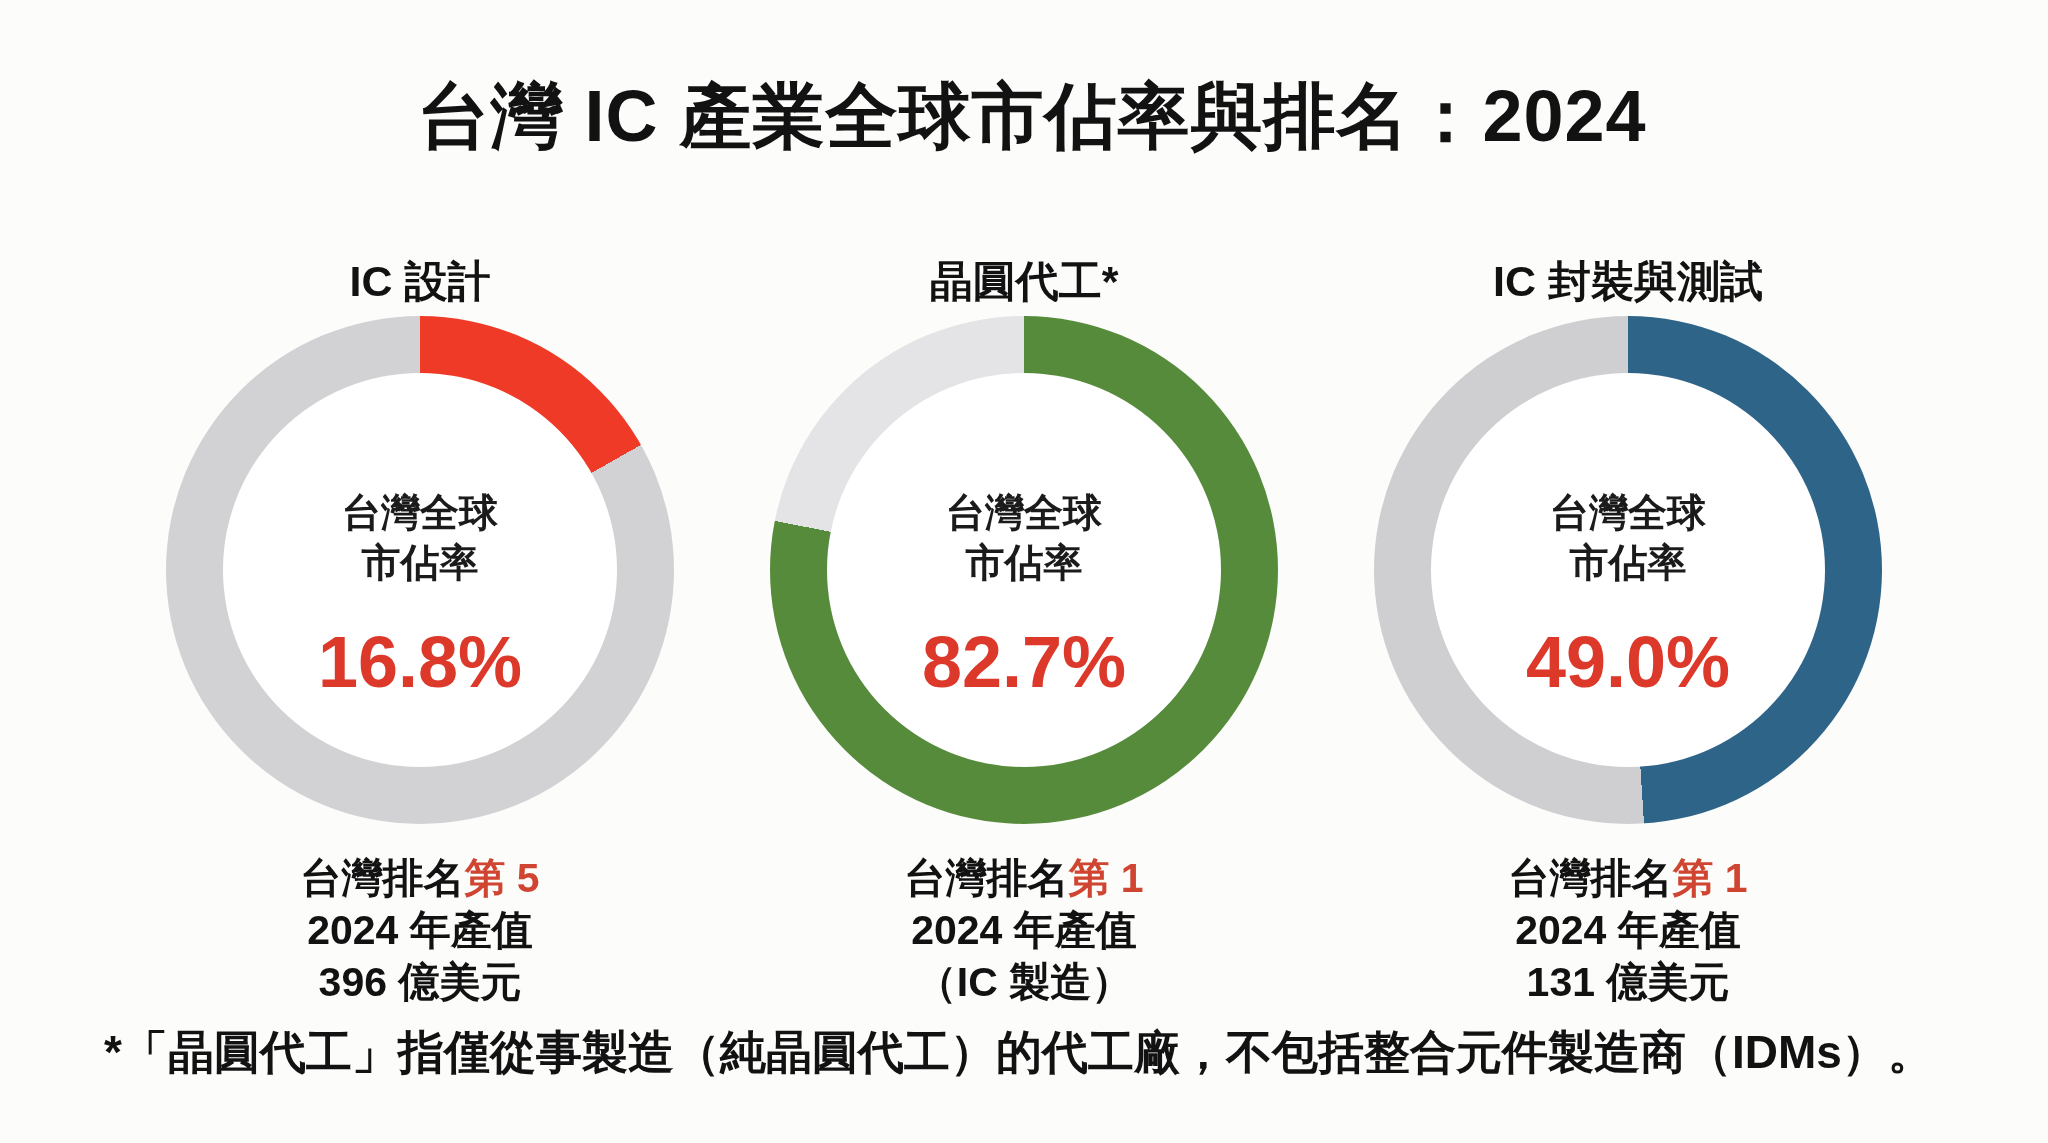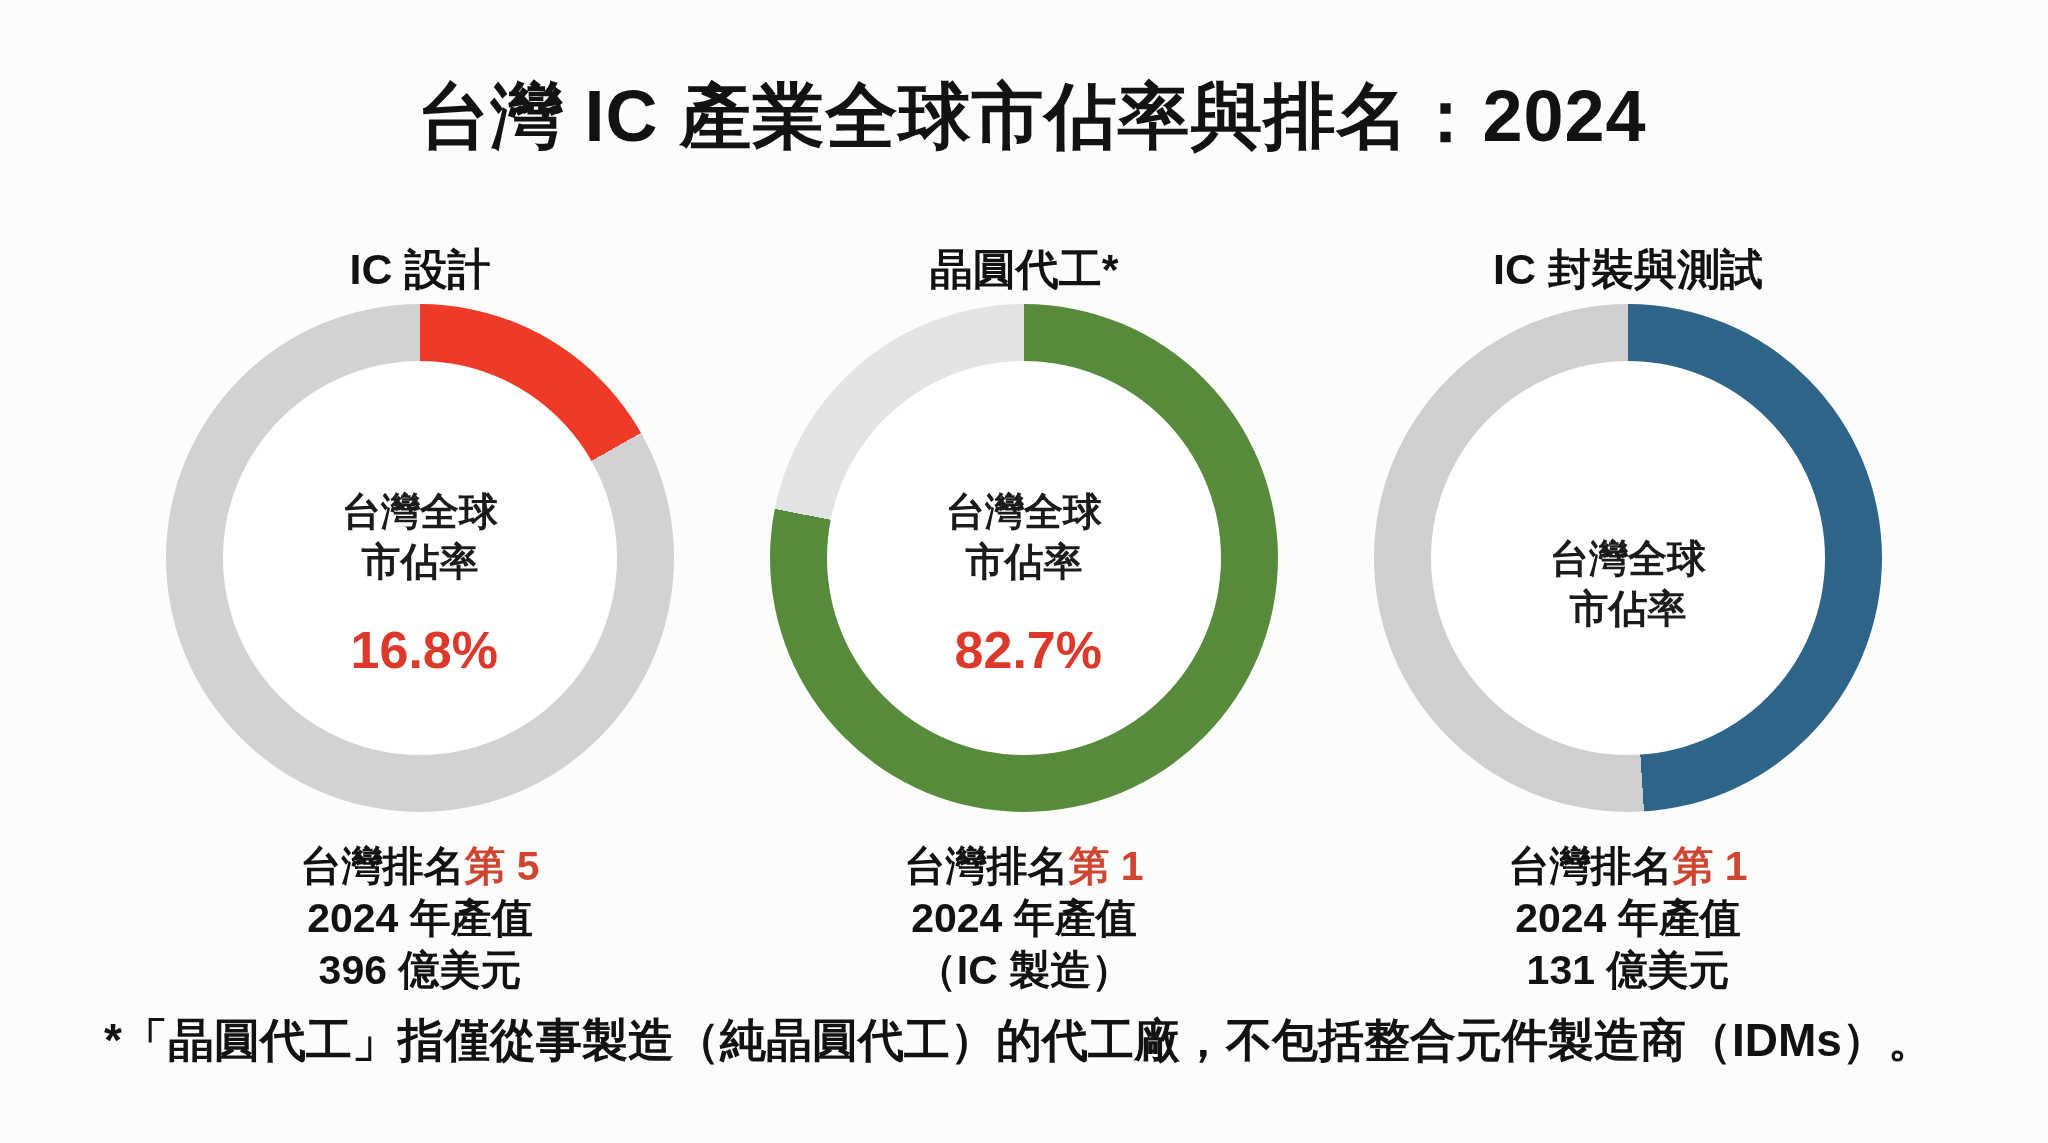--- a/index.html
+++ b/index.html
@@ -26,21 +26,21 @@
     justify-content:center;
     margin-top:38px;
   }
   .chart-col{
     width:604px;
     display:flex;
     flex-direction:column;
     align-items:center;
   }
   .chart-title{
-    margin-top:40px;
+    margin-top:52px;
     font-size:43px;
     font-weight:700;
     color:#121212;
     line-height:1.2;
     text-align:center;
   }
   .donut{
     position:relative;
     width:508px;height:508px;
     border-radius:50%;
@@ -62,21 +62,21 @@
   }
   .center-label{
     font-size:39px;
     font-weight:700;
     line-height:1.27;
     color:#1b1b1b;
   }
   .cl-line{display:block;}
   .center-pct{
     margin-top:34px;
-    font-size:52px;
+    font-size:72px;
     font-weight:700;
     color:var(--percent-red,#dc392b);
     text-align:right;
   }
   .caption{
     margin-top:28px;
     text-align:center;
     font-size:41px;
     font-weight:700;
     line-height:1.27;
@@ -142,20 +142,21 @@
 
   <section class="chart-col">
     <div class="chart-title">IC 封裝與測試</div>
     <div class="donut" style="background: conic-gradient(rgb(47, 100, 137) 0%, rgb(47, 100, 137) 49%, rgb(207, 207, 210) 49%, rgb(207, 207, 210) 100%);">
       <div class="donut-hole">
         <div class="center-text">
           <div class="center-label">
               <span class="cl-line">台灣全球</span>
               <span class="cl-line">市佔率</span>
             </div>
+          <div class="center-pct">49.0%</div>
         </div>
       </div>
     </div>
     <div class="caption">
       <div class="cap-line"><span>台灣排名</span><span class="rank-value">第 1</span></div>
 
       <div class="cap-line">2024 年產值</div>
       <div class="cap-line">131 億美元</div>
 
     </div>

